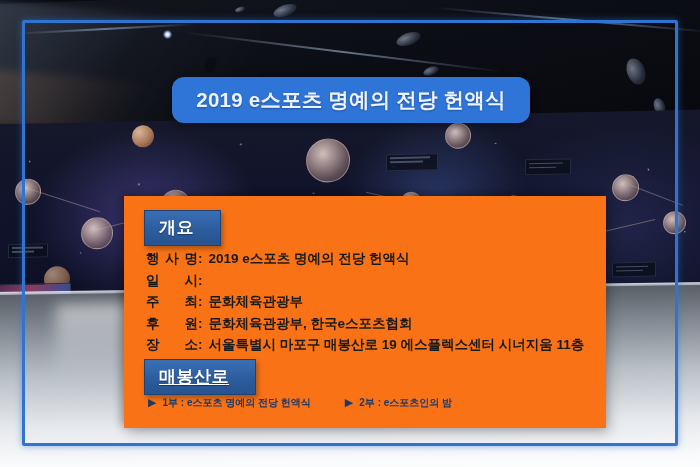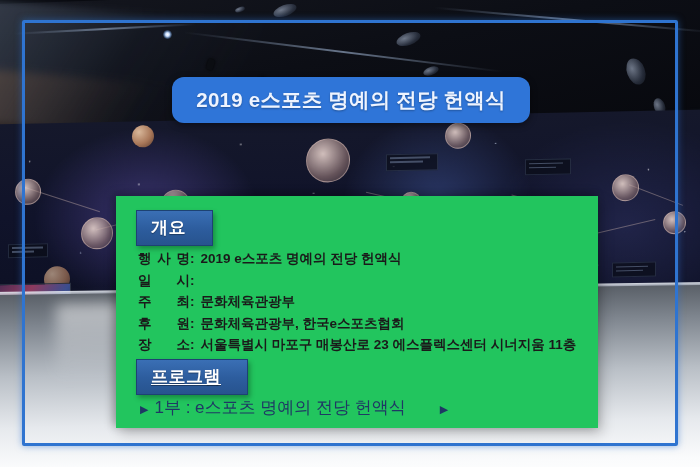--- a/index.html
+++ b/index.html
@@ -126,22 +126,22 @@
     box-shadow:0 2px 7px rgba(0,0,0,.45);
   }
   #title-banner .t {
     color:#eef4ff; font-size:20.5px; font-weight:700; letter-spacing:.2px;
     text-shadow:0 1px 2px rgba(0,0,0,.30);
     white-space:nowrap;
   }
 
   
   #panel {
-    position:absolute; left:116px; top:196px; width:482px; height:232px;
-    background:#22c55e;
+    position:absolute; left:124px; top:196px; width:482px; height:232px;
+    background:#f97316;
     box-shadow:-3px -2px 9px rgba(0,0,0,.30), 4px 5px 12px rgba(0,0,0,.22);
   }
 
   .sec-badge {
     position:relative; display:inline-block;
     background:linear-gradient(180deg,#3a6fb5 0%,#2d5d9e 52%,#27538e 100%);
     border:1px solid #1d4273;
     padding:5px 26px 6px 14px;
     box-shadow:2px 3px 5px rgba(0,0,0,.30);
   }
@@ -164,21 +164,21 @@
   .info-label .ch { display:inline-block; }
   .info-colon { color:#1a1a1a; font-size:13.5px; font-weight:700; margin:0 6px 0 0; }
   .info-value { color:#1a1a1a; font-size:13.5px; font-weight:700; white-space:nowrap; }
 
   #program-list {
     position:absolute; left:24px; top:200px; right:10px;
     display:flex; gap:34px; align-items:baseline;
   }
   .prog-item { display:flex; align-items:baseline; gap:6px; white-space:nowrap; }
   .prog-arrow { color:#1f3864; font-size:11px; line-height:1; }
-  .prog-text  { color:#1f3864; font-size:17px; font-weight:400; }
+  .prog-text  { color:#1f3864; font-size:10px; font-weight:700; }
 </style>
 </head>
 <body>
 
 <div id="photo">
   <div class="ceiling"></div>
   <div class="soffit"></div>
   <div class="soffit2"></div>
   <div class="ceiling-edge"></div>
 
@@ -318,32 +318,33 @@
       <span class="info-value">문화체육관광부, 한국e스포츠협회</span>
     </div>
 
     <div class="info-row">
       <span class="info-label">
         <span class="ch">장</span>
         <span class="ch"></span>
         <span class="ch">소</span>
       </span>
       <span class="info-colon">:</span>
-      <span class="info-value">서울특별시 마포구 매봉산로 23 에스플렉스센터 시너지움 11층</span>
+      <span class="info-value">서울특별시 마포구 매봉산로 19 에스플렉스센터 시너지움 11층</span>
     </div>
 
   </div>
 
   <div class="sec-badge underlined" id="program-badge">
-    <span>프로그램</span>
+    <span>매봉산로</span>
   </div>
 
   <div id="program-list">
     <div class="prog-item">
       <span class="prog-arrow">▶</span>
       <span class="prog-text">1부 : e스포츠 명예의 전당 헌액식</span>
     </div>
     <div class="prog-item">
       <span class="prog-arrow">▶</span>
+      <span class="prog-text">2부 : e스포츠인의 밤</span>
     </div>
   </div>
 
 </div>
 
 </body></html>

